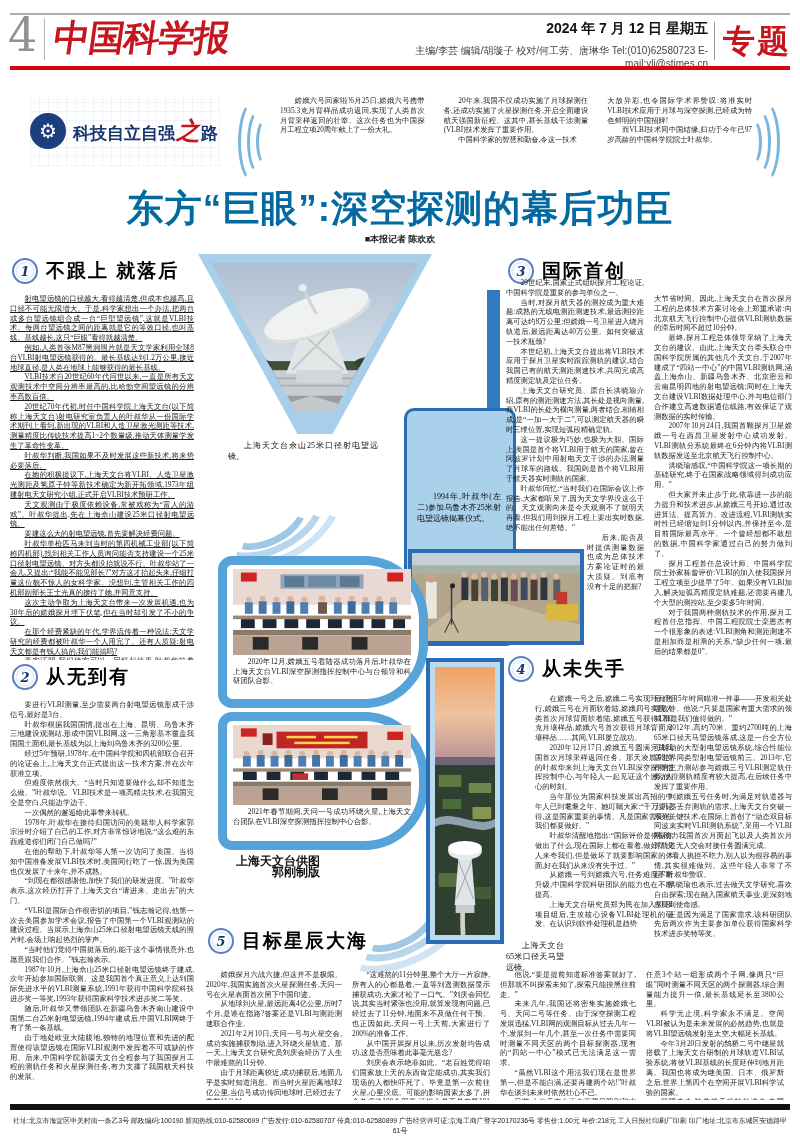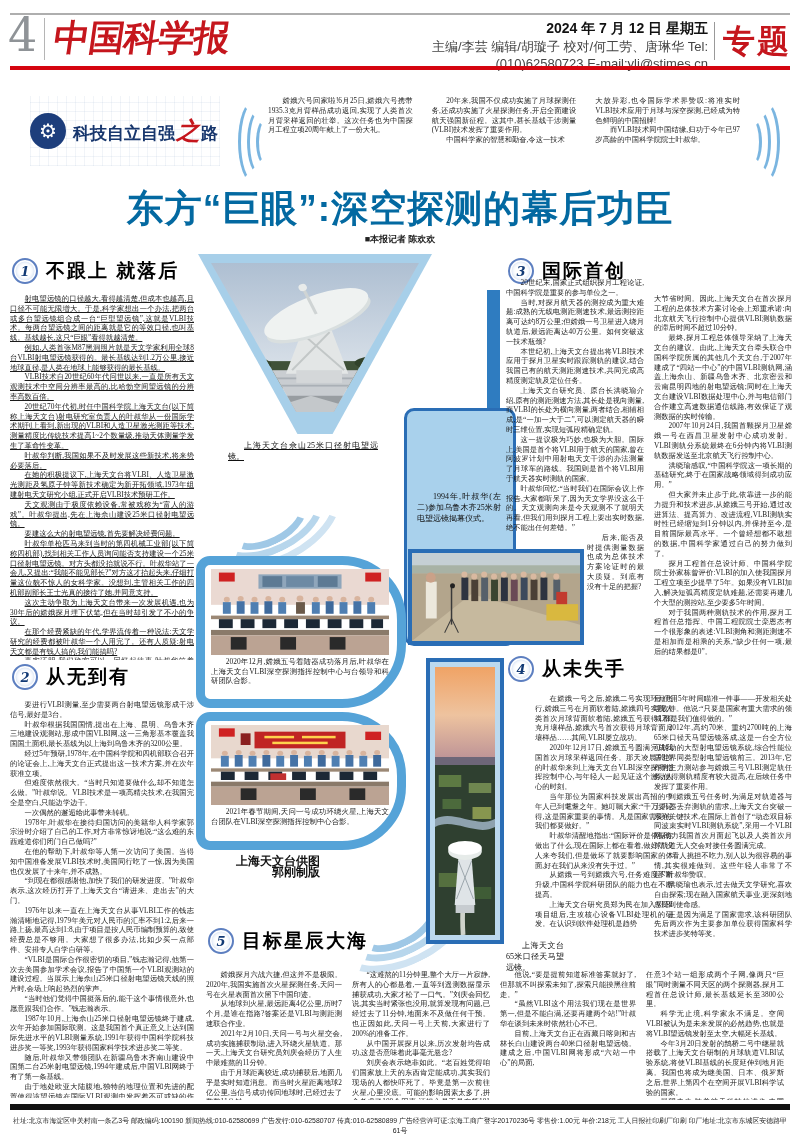--- a/index.html
+++ b/index.html
@@ -8,21 +8,21 @@
   .abs{position:absolute;}
 
   
   .topline{left:10px;top:13px;width:780px;height:2px;background:#aeaeae;}
   .pagenum{left:8px;top:12px;font-family:"DejaVu Serif",serif;font-size:46px;line-height:1;color:#8f9397;}
   .pagenum-div{left:44px;top:18px;width:1px;height:42px;background:#b5b5b5;}
   .masthead{left:54px;top:18px;font-family:"DejaVu Serif",serif;font-weight:bold;font-size:36px;line-height:1.1;
             color:var(--brand-red,#c5161d);transform:skewX(-8deg);letter-spacing:-1px;}
   .hdr-right{right:92px;top:20px;width:340px;text-align:right;font-family:"Liberation Sans",sans-serif;}
   .hdr-date{font-size:14px;font-weight:bold;color:#111;}
-  .hdr-credits{font-size:13px;color:#444;}
+  .hdr-credits{font-size:10px;color:#444;margin-top:6px;}
   .hdr-div2{left:714px;top:22px;width:1px;height:38px;background:#999;}
   .sec-label{left:720px;top:20px;width:74px;text-align:center;font-family:"Liberation Sans",sans-serif;
              font-weight:bold;font-size:32px;color:var(--brand-red,#c5161d);letter-spacing:2px;}
   .redline{left:10px;top:66px;width:780px;height:4px;background:var(--accent-red,#d5050f);}
 
   
   .logo-block{left:30px;top:96px;width:190px;height:70px;display:flex;align-items:center;gap:7px;
       background:
         repeating-linear-gradient(90deg,rgba(120,150,190,.10) 0 1px,transparent 1px 9px),
         repeating-linear-gradient(0deg,rgba(120,150,190,.10) 0 1px,transparent 1px 9px);}
@@ -33,21 +33,21 @@
   .arcset{width:30px;height:78px;}
   .arcset i{position:absolute;display:block;border:3px solid transparent;border-radius:50%;}
   .arcset.l i{border-left-color:var(--arc-blue,#7ab5e0);}
   .arcset.r i{border-right-color:var(--arc-blue,#7ab5e0);}
   .arcset i:nth-child(1){left:0;top:0;width:26px;height:78px;}
   .arcset.r i:nth-child(1){left:auto;right:0;}
   .arcset i:nth-child(2){left:9px;top:9px;width:19px;height:60px;}
   .arcset.r i:nth-child(2){left:auto;right:9px;}
   .arcset i:nth-child(3){left:18px;top:19px;width:12px;height:40px;}
   .arcset.r i:nth-child(3){left:auto;right:18px;}
-  .banner-cols{left:268px;top:96px;width:472px;height:84px;display:flex;gap:19px;}
+  .banner-cols{left:280px;top:96px;width:472px;height:84px;display:flex;gap:19px;}
   .banner-col{flex:1;font-size:8px;line-height:11.6px;overflow:hidden;}
 
   
   .headline{left:0;top:184px;width:800px;text-align:center;font-family:"Liberation Sans",sans-serif;
             font-weight:900;font-size:37px;color:#0369a1;letter-spacing:1px;}
   .byline{left:0;top:233px;width:800px;text-align:center;font-size:9px;font-weight:bold;color:#222;}
 
   
   .copy{font-size:7.3px;line-height:9.8px;color:#1c1c1c;overflow:hidden;}
   .copy p{margin:0;text-indent:2em;text-align:justify;}
@@ -64,21 +64,21 @@
          clip-path:polygon(0 0,100% 0,57.5% 100%,42.5% 100%);}
   .v-art .ph{position:absolute;left:13px;right:13px;top:9px;bottom:22px;
              clip-path:polygon(0 0,100% 0,59% 100%,41% 100%);}
   .caption{font-size:8px;line-height:11px;color:#111;}
   .cap-indent{text-indent:2em;text-align:justify;}
   .lbar{left:487px;top:290px;width:13px;height:118px;background:#2f7cc0;}
   .panel1994{left:404px;top:408px;width:112px;height:238px;background:#a9d1ec;border:3px solid #2a6db5;
              border-radius:10px;box-sizing:border-box;}
   .panel1994 .cap{position:absolute;left:10px;top:80px;width:84px;}
   .ceremony{left:408px;top:549px;width:168px;height:88px;border:4px solid #2a6db5;background:#b3a58c;box-sizing:content-box;}
-  .lobe{left:196px;width:210px;background:#fff;border:9px solid #55a3d8;
+  .lobe{left:218px;width:210px;background:#fff;border:9px solid #55a3d8;
         border-radius:14px 64px 64px 14px;box-sizing:border-box;padding:4px 8px 2px 6px;}
   .lobe1{top:556px;height:152px;}
   .lobe2{top:712px;height:138px;}
   .lobe .ph{width:100%;height:86px;}
   .lobe2 .ph{height:80px;}
   .lobe .cap{font-size:7.4px;line-height:9.6px;margin-top:2px;}
   .credit{left:228px;top:856px;width:92px;text-align:right;font-weight:bold;font-size:12px;line-height:11px;color:#111;}
   .iphoto{left:426px;top:658px;width:78px;height:286px;border:4px solid #2a6db5;box-sizing:border-box;background:#bcd9ee;padding:5px;}
   .iphoto svg{width:100%;height:100%;display:block;}
   .icap{left:506px;top:940px;width:58px;}
@@ -170,21 +170,20 @@
   </div>
   <div class="abs copy" style="left:10px;top:700px;width:184px;height:398px;">
       <p>要进行VLBI测量,至少需要两台射电望远镜形成干涉信号,最好是3台。</p>
       <p>叶叔华根据我国国情,提出在上海、昆明、乌鲁木齐三地建设观测站,形成中国VLBI网,这一三角形基本覆盖我国国土面积,最长基线为以上海到乌鲁木齐的3200公里。</p>
       <p>经过5年预研,1978年,在中国科学院和四机部联合召开的论证会上,上海天文台正式提出这一技术方案,并在次年获准立项。</p>
       <p>但难度依然很大。“当时只知道要做什么,却不知道怎么做。”叶叔华说。VLBI技术是一项高精尖技术,在我国完全是空白,只能边学边干。</p>
       <p>一次偶然的邂逅给此事带来转机。</p>
       <p>1978年,叶叔华在接待归国访问的美籍华人科学家郭宗汾时介绍了自己的工作,对方非常惊讶地说:“这么难的东西难道你们闭门自己做吗?”</p>
       <p>在他的帮助下,叶叔华等人第一次访问了美国。当得知中国准备发展VLBI技术时,美国同行吃了一惊,因为美国也仅发展了十来年,并不成熟。</p>
       <p>“到现在都很感谢他,加快了我们的研发进度。”叶叔华表示,这次经历打开了上海天文台“请进来、走出去”的大门。</p>
-      <p>1976年以来一直在上海天文台从事VLBI工作的钱志瀚清晰地记得,1979年美元对人民币的汇率不到1:2,后来一路上扬,最高达到1:8,由于项目是按人民币编制预算的,致使经费总是不够用。大家想了很多办法,比如少买一点部件、安排专人自学自研等。</p>
       <p>“VLBI是国际合作很密切的项目,”钱志瀚记得,他第一次去美国参加学术会议,报告了中国第一个VLBI观测站的建设过程。当展示上海佘山25米口径射电望远镜天线的照片时,会场上响起热烈的掌声。</p>
       <p>“当时他们觉得中国挺落后的,能干这个事情很意外,也愿意跟我们合作。”钱志瀚表示。</p>
       <p>1987年10月,上海佘山25米口径射电望远镜终于建成,次年开始参加国际联测。这是我国首个真正意义上达到国际先进水平的VLBI测量系统,1991年获得中国科学院科技进步奖一等奖,1993年获得国家科学技术进步奖二等奖。</p>
       <p>随后,叶叔华又带领团队在新疆乌鲁木齐南山建设中国第二台25米射电望远镜,1994年建成后,中国VLBI网终于有了第一条基线。</p>
       <p>由于地处欧亚大陆腹地,独特的地理位置和先进的配置使得该望远镜在国际VLBI观测中发挥着不可或缺的作用。后来,中国科学院新疆天文台全程参与了我国探月工程的测轨任务和火星探测任务,有力支撑了我国航天科技的发展。</p>
     </div>
 
   <div class="abs v-art">
     <div class="ph">
       <svg width="100%" height="100%" viewBox="0 0 200 164" preserveAspectRatio="none">
@@ -209,21 +208,21 @@
         <rect x="82" y="118" width="44" height="14" fill="#d4d7d9"></rect>
         <g transform="rotate(-24 102 58)">
           <ellipse cx="102" cy="62" rx="54" ry="17" fill="#d9dfdf"></ellipse>
           <ellipse cx="102" cy="56" rx="54" ry="20" fill="#eff2f1"></ellipse>
           <line x1="102" y1="56" x2="102" y2="26" stroke="#cfd4d4" stroke-width="3"></line>
           <circle cx="102" cy="24" r="4" fill="#e8ebea"></circle>
         </g>
       </svg>
     </div>
   </div>
-  <div class="abs caption cap-indent" style="left:228px;top:440px;width:150px;text-decoration:underline;">上海天文台佘山25米口径射电望远镜。</div>
+  <div class="abs caption cap-indent" style="left:228px;top:440px;width:150px;">上海天文台佘山25米口径射电望远镜。</div>
   <div class="abs ripple rip1">
       <i></i>
       <i></i>
       <i></i>
     </div>
 
   <div class="abs lbar"></div>
   <div class="abs panel1994">
     <div class="cap caption cap-indent">1994年,叶叔华(左二)参加乌鲁木齐25米射电望远镜揭幕仪式。</div>
   </div>
@@ -485,25 +484,26 @@
       <p>2021年2月10日,天问一号与火星交会,成功实施捕获制动,进入环绕火星轨道。那一天,上海天文台研究员刘庆会经历了人生中最难熬的11分钟。</p>
       <p>由于月球距离较近,成功捕获后,地面几乎是实时知道消息。而当时火星距离地球2亿公里,当信号成功传回地球时,已经过去了整整11分钟。</p>
     </div>
   <div class="abs copy" style="left:352px;top:970px;width:138px;height:130px;">
       <p>“这难熬的11分钟里,整个大厅一片寂静,所有人的心都悬着,一直等到遥测数据显示捕获成功,大家才松了一口气。”刘庆会回忆说,其实当时紧张也没用,就算发现有问题,已经过去了11分钟,地面来不及做任何干预。也正因如此,天问一号上天前,大家进行了200%的准备工作。</p>
       <p>从中国开展探月以来,历次发射均告成功,这是否意味着此事毫无悬念?</p>
       <p>刘庆会表示绝非如此。“老百姓觉得咱们国家放上天的东西肯定能成功,其实我们现场的人都快吓死了。毕竟是第一次前往火星,心里没底。可能的影响因素太多了,拼命考虑了100个因素,还担心是不是有第101个。”</p>
     </div>
   <div class="abs copy" style="left:500px;top:970px;width:136px;height:130px;">
       <p>他说,“要是提前知道标准答案就好了,但那就不叫探索未知了,探索只能摸黑往前走。”</p>
+      <p>未来几年,我国还将密集实施嫦娥七号、天问二号等任务。由于深空探测工程发展迅猛,VLBI网的观测目标从过去几年一个,发展到一年几个,甚至一次任务中需要同时测量不同天区的两个目标探测器,现有的“四站一中心”模式已无法满足这一需求。</p>
       <p>“虽然VLBI这个用法我们现在是世界第一,但是不能自满,还要再建两个站!”叶叔华在谈到未来时依然壮心不已。</p>
       <p>目前,上海天文台正在西藏日喀则和吉林长白山建设两台40米口径射电望远镜。建成之后,中国VLBI网将形成“六站一中心”的局面,</p>
     </div>
   <div class="abs copy" style="left:646px;top:970px;width:138px;height:130px;">
-      <p class="cont">任意3个站一组形成两个子网,像两只“巨眼”同时测量不同天区的两个探测器,探月工程首任总设计师,最长基线延长至3800公里。</p>
+      <p class="cont">任意3个站一组形成两个子网,像两只“巨眼”同时测量不同天区的两个探测器,综合测量能力提升一倍,最长基线延长至3800公里。</p>
       <p>科学无止境,科学家永不满足。空间VLBI被认为是未来发展的必然趋势,也就是将VLBI望远镜发射至太空,大幅延长基线。</p>
       <p>今年3月20日发射的鹊桥二号中继星就搭载了上海天文台研制的月球轨道VLBI试验系统,将使VLBI基线的长度延伸到地月距离。我国也将成为继美国、日本、俄罗斯之后,世界上第四个在空间开展VLBI科学试验的国家。</p>
       <p>展望未来,随着航天科技的进步,中国VLBI技术的发展还将迎来新高潮。</p>
     </div>
 
   <div class="abs blackbar"></div>
   <div class="abs footer">社址:北京市海淀区中关村南一条乙3号 邮政编码:100190 新闻热线:010-62580699 广告发行:010-62580707 传真:010-62580899 广告经营许可证:京海工商广登字20170236号 零售价:1.00元 年价:218元 工人日报社印刷厂印刷 印厂地址:北京市东城区安德路甲61号</div>
 
 </div>
 

